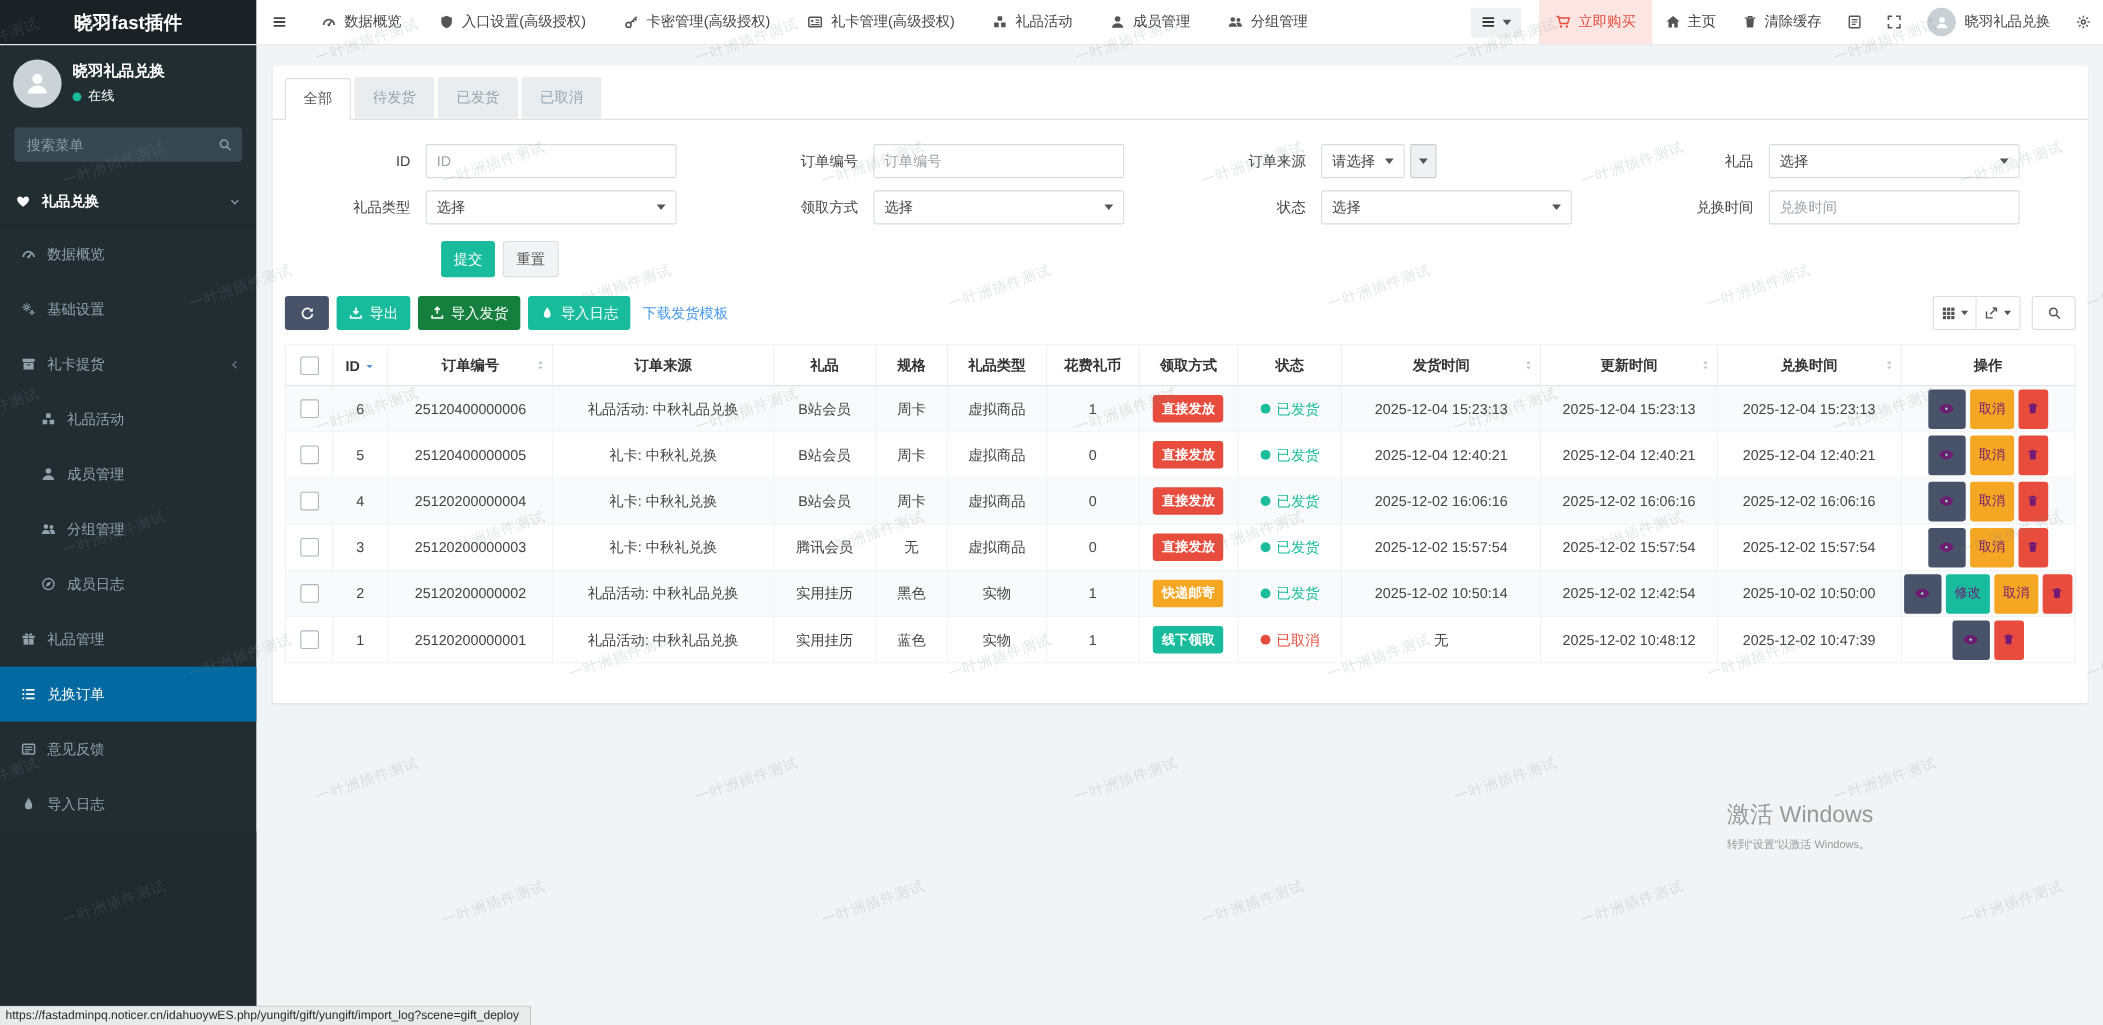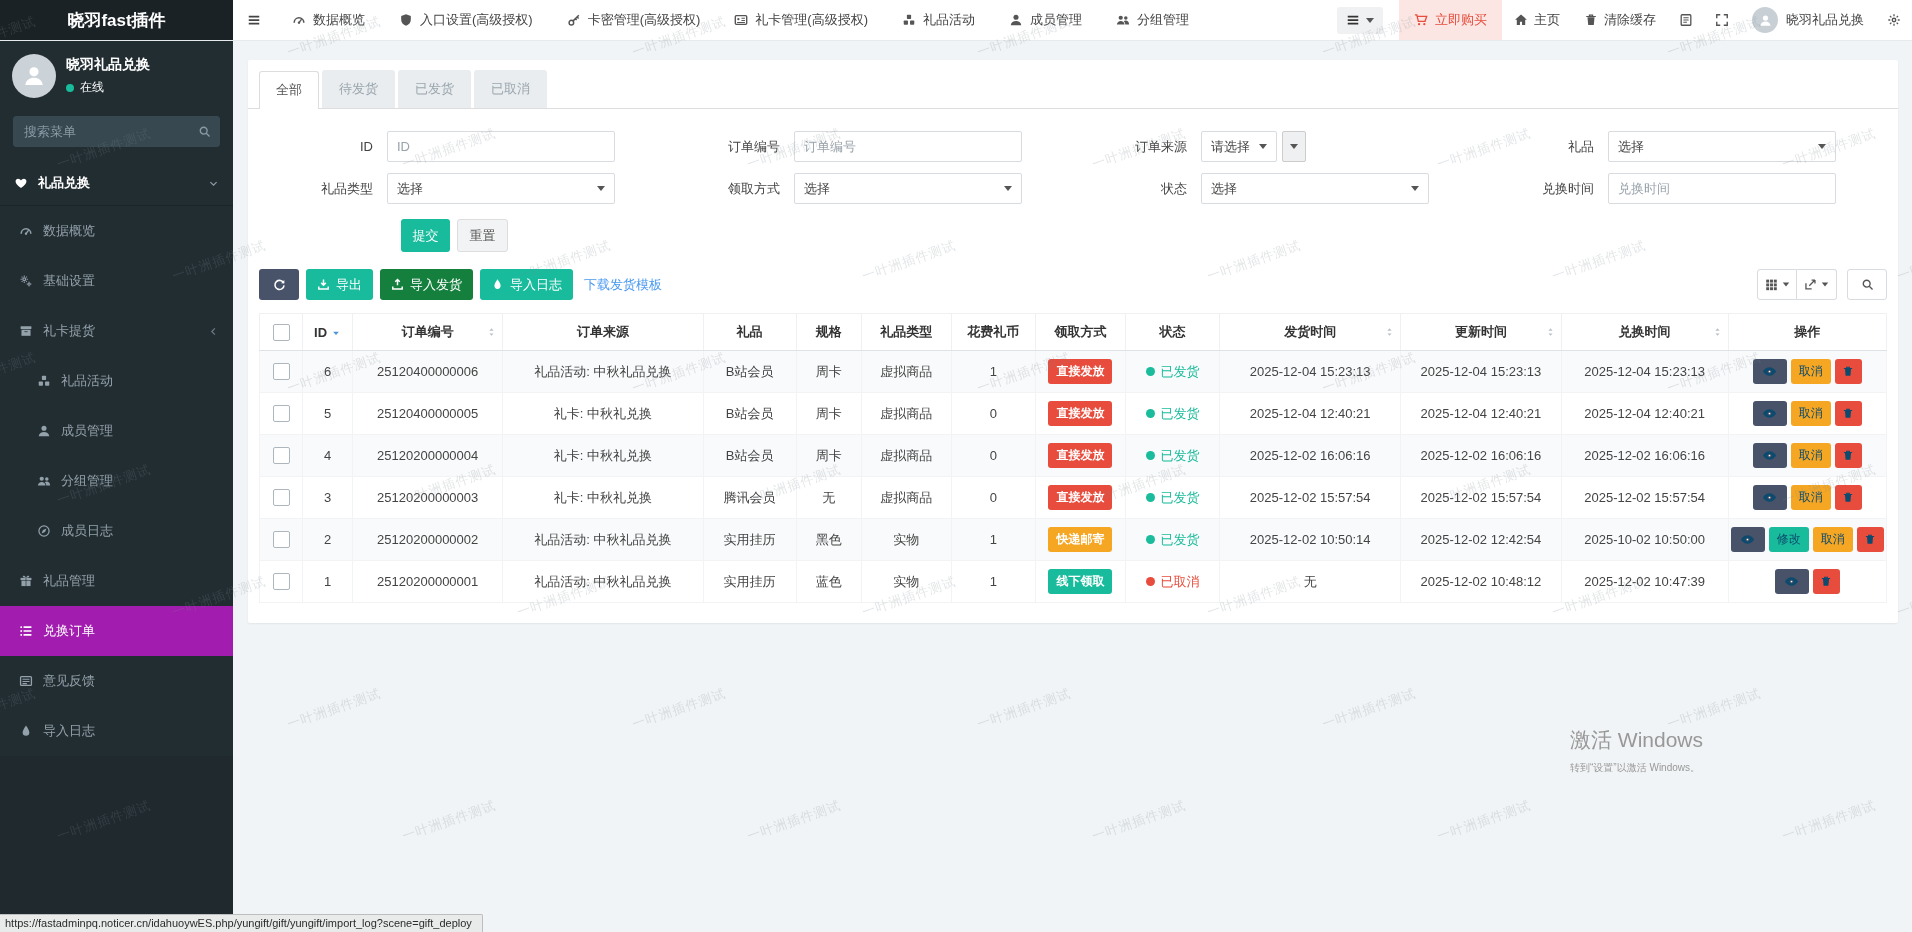--- a/index.html
+++ b/index.html
@@ -40,28 +40,28 @@
   .side-search{margin:10px 13px 14px;position:relative}
   .side-search input{width:100%;height:31px;background:#374850;border:1px solid #374850;border-radius:3px;padding:0 30px 0 10px;font-size:13px;color:#ccc;box-sizing:border-box;outline:none;font-family:inherit}
   .side-search input::placeholder{color:#8a9ba5}
   .search-ic{position:absolute;right:9px;top:9px;color:#8a9ba5}
   .search-ic svg{width:13px;height:13px}
   .side-section{display:flex;align-items:center;gap:10px;padding:13px 14px;color:#fff;font-size:13px;font-weight:bold;border-bottom:1px solid rgba(0,0,0,0.22)}
   .side-section .ic{color:#fff}
   .side-section .chev{margin-left:auto;color:#8a9ba5}
   .side-item{display:flex;align-items:center;gap:10px;height:50px;padding:0 14px 0 19px;color:#93a1aa;font-size:13px;cursor:pointer}
   .side-item.lvl2{padding-left:37px}
-  .side-item.active{background:#a21caf;color:#fff}
+  .side-item.active{background:#0369a1;color:#fff}
   .side-item .chev{margin-left:auto;color:#6c7a84}
   .chev svg{width:11px;height:11px}
   .side-bottom{flex:1;background:#1f292e}
 
   
   .content{position:absolute;left:233px;top:40px;right:0;bottom:0;overflow:hidden}
-  .panel{margin:20px 14px 0 15px;background:#fff;border-radius:2px;box-shadow:0 1px 2px rgba(0,0,0,.06);padding-bottom:20px}
+  .panel{margin:20px 14px 0 15px;background:#fff;border-radius:2px;box-shadow:0 1px 2px rgba(0,0,0,.06);padding-bottom:36px}
   .tabs{display:flex;padding:10px 11px 0;border-bottom:1px solid #ddd}
   .tab{padding:9px 16px;font-size:13px;background:#e9edf0;color:#9aa6ad;border:1px solid transparent;border-bottom:none;border-radius:3px 3px 0 0;margin-right:3px;cursor:pointer;position:relative}
   .tab.active{background:#fff;color:#555;border-color:#ddd;top:1px;padding-bottom:10px}
 
   .filter{padding:22px 11px 0}
   #filter-grid{display:grid;grid-template-columns:repeat(4,1fr);row-gap:11px}
   .ffield{display:flex;align-items:center;height:31px}
   .flabel{width:128px;text-align:right;padding-right:14px;font-size:13px;color:#444;flex:none;box-sizing:border-box}
   .fctrl{display:flex;align-items:center}
   .finput{width:228px;height:31px;border:1px solid #d8dce0;border-radius:2px;padding:0 9px;font-size:13px;color:#444;box-sizing:border-box;outline:none;font-family:inherit;background:#fff}
@@ -101,21 +101,21 @@
   .sort-active{color:#4f93d6;margin-left:4px;vertical-align:-1px}
   .sort-active svg{width:10px;height:10px}
   .cbx{width:15px;height:15px;border:1px solid #aeb6bd;border-radius:2px;background:#fff;margin:0 auto;cursor:pointer}
   .badge{display:inline-block;padding:4px 8px;border-radius:3px;color:#fff;font-size:12px;font-weight:bold}
   .badge.red{background:#e74c3c}.badge.orange{background:#f5a623}.badge.green{background:#18bc9c}
   .status{display:inline-flex;align-items:center;gap:6px;font-size:13px}
   .status .dot{width:9px;height:9px;border-radius:50%}
   .status.green{color:#1abc9c}.status.green .dot{background:#1abc9c}
   .status.red{color:#e74c3c}.status.red .dot{background:#e74c3c}
   .ops{display:flex;justify-content:center;gap:4px}
-  .opbtn{height:25px;border:none;border-radius:3px;color:#0c4a6e;font-size:12px;cursor:pointer;display:flex;align-items:center;justify-content:center;font-family:Liberation Mono, monospace;padding:0 8px}
+  .opbtn{height:36px;border:none;border-radius:3px;color:#701a75;font-size:12px;cursor:pointer;display:flex;align-items:center;justify-content:center;font-family:Liberation Mono, monospace;padding:0 8px}
   .op-view{background:#485268;width:34px;padding:0}
   .op-view svg{width:15px;height:15px}
   .op-edit{background:#18bc9c}
   .op-cancel{background:#f5a623}
   .op-del{background:#e74c3c;width:27px;padding:0}
   .op-del svg{width:12px;height:13px}
   .tfooter{margin:17px 11px 0;font-size:13px;color:#444}
 
   
   .win-act{position:absolute;left:1337px;top:686px;color:#989898;z-index:3}

